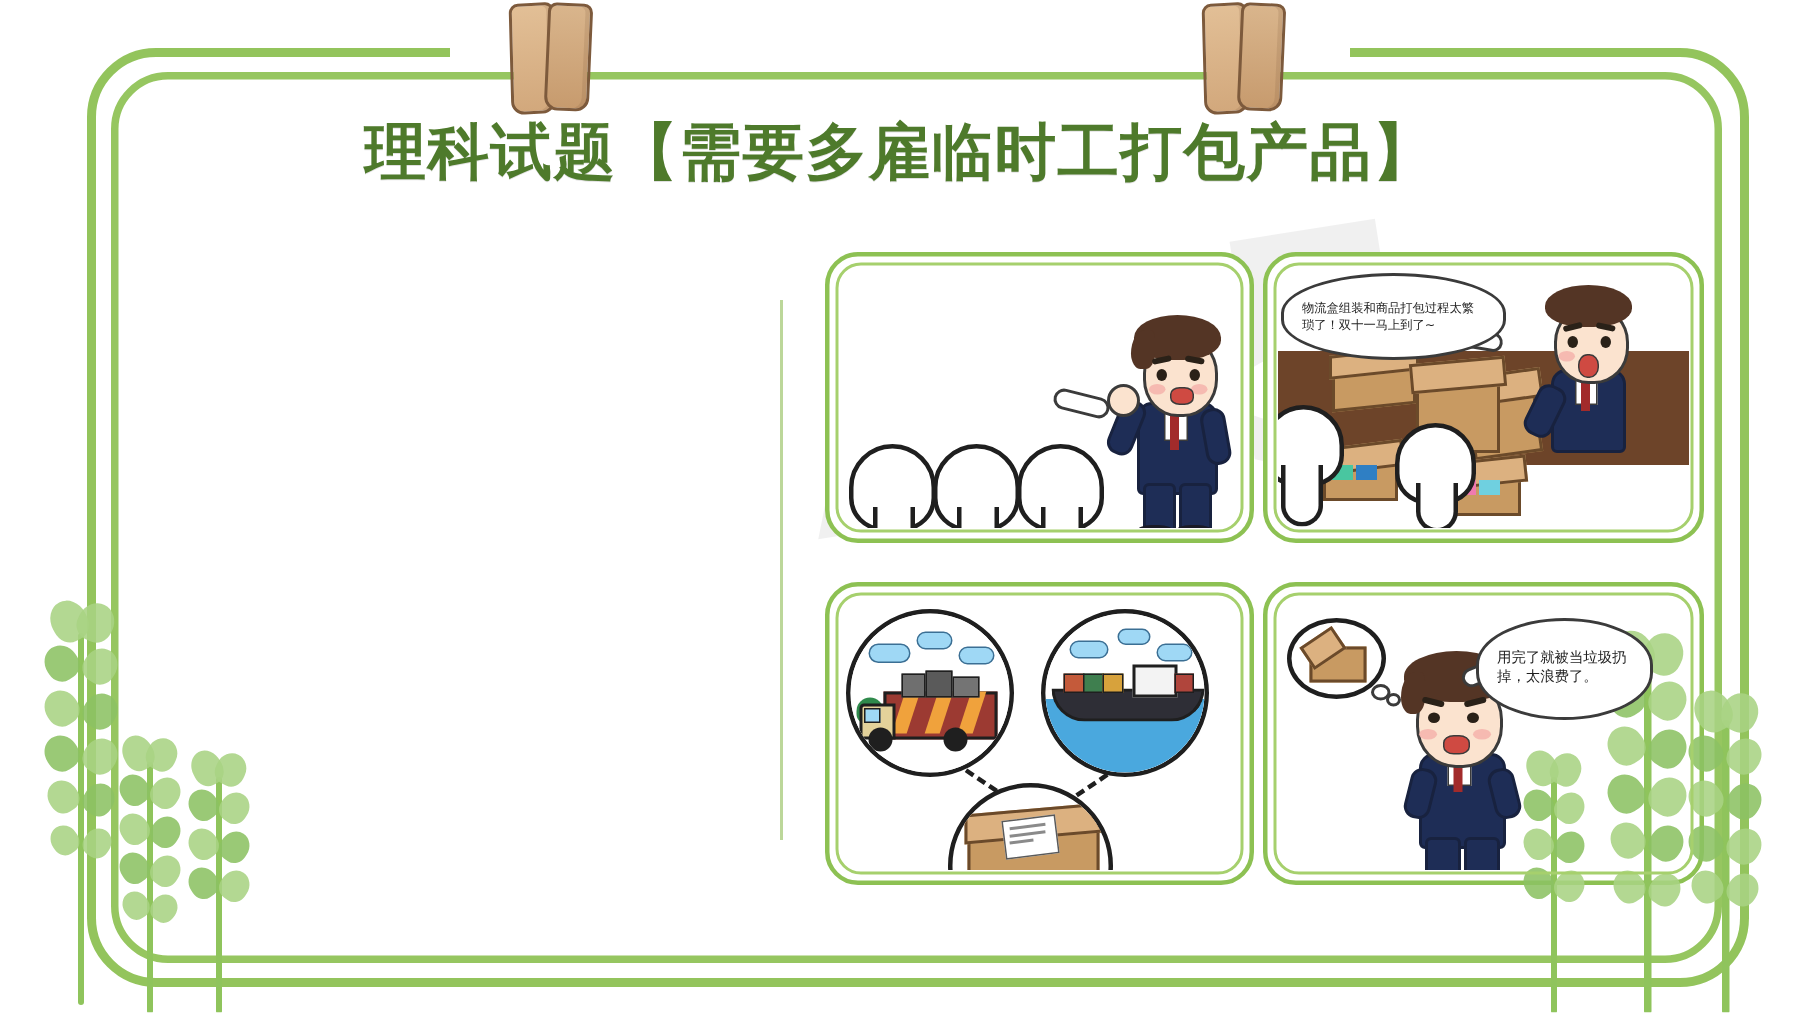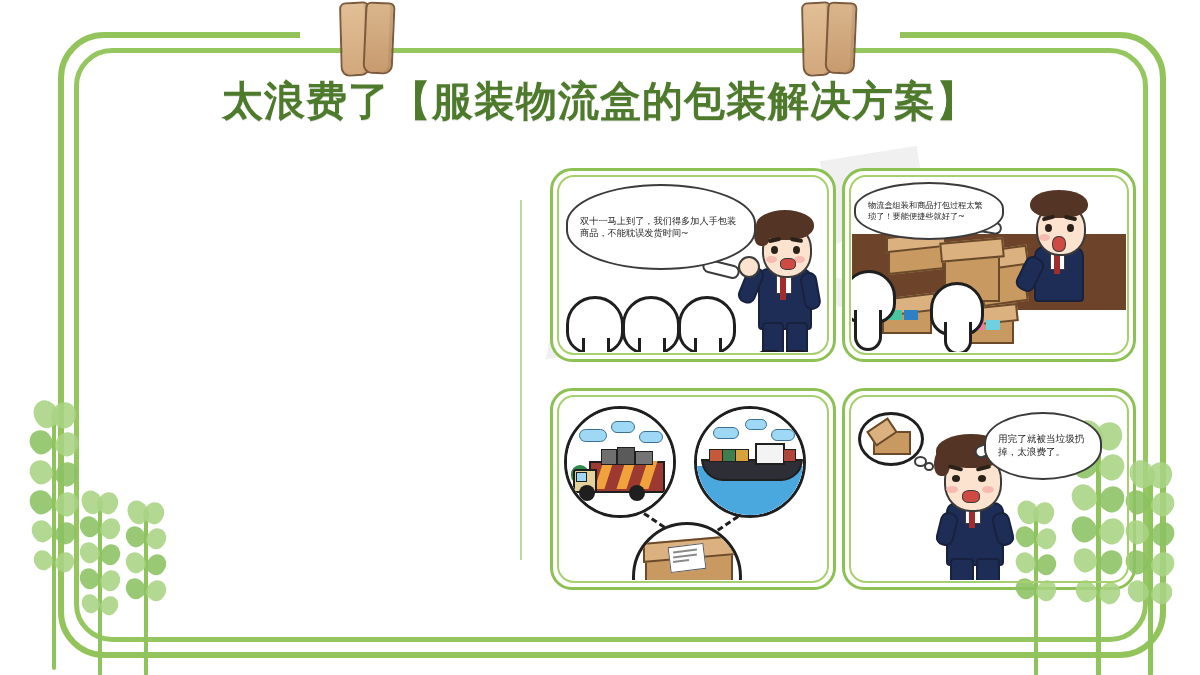--- a/index.html
+++ b/index.html
@@ -127,21 +127,21 @@
 
   <div class="clip clip-left">
     <div class="jaw l"></div>
     <div class="jaw r"></div>
   </div>
   <div class="clip clip-right">
     <div class="jaw l"></div>
     <div class="jaw r"></div>
   </div>
 
-  <div class="title">太浪费了【服装物流盒的包装解决方案】</div>
+  <div class="title">理科试题【需要多雇临时工打包产品】</div>
 
   <div class="divider"></div>
 
   <div class="panel p1">
     <div class="pinner">
 
       <div class="head-sil" style="left:6px;top:118px;width:52px;height:52px;"></div>
       <div class="neck-sil" style="left:22px;top:160px;width:22px;height:30px;"></div>
       <div class="head-sil" style="left:62px;top:118px;width:52px;height:52px;"></div>
       <div class="neck-sil" style="left:78px;top:160px;width:22px;height:30px;"></div>
@@ -165,23 +165,20 @@
         <div class="eyeb" style="left:32px;top:32px;width:13px;height:4px;transform:rotate(-12deg);"></div>
         <div class="eyeb" style="left:54px;top:32px;width:13px;height:4px;transform:rotate(10deg);"></div>
         <div class="eye" style="left:35px;top:40px;width:7px;height:8px;"></div>
         <div class="eye" style="left:57px;top:40px;width:7px;height:8px;"></div>
         <div class="cheek" style="left:30px;top:50px;width:11px;height:7px;"></div>
         <div class="cheek" style="left:58px;top:50px;width:11px;height:7px;"></div>
         <div class="mouth" style="left:44px;top:52px;width:14px;height:10px;"></div>
       </div>
 
       <div class="tail" style="left:142px;top:84px;width:34px;height:10px;transform:rotate(14deg);border-radius:8px;"></div>
-      <div class="bubble" style="left:6px;top:6px;width:190px;height:86px;font-size:9.2px;">
-        <span class="txt">双十一马上到了，我们得多加人手包装商品，不能耽误发货时间~</span>
-      </div>
     </div>
   </div>
 
   <div class="panel p2">
     <div class="pinner">
 
       <div style="position:absolute;left:0;top:56px;width:100%;height:64px;background:#6d4429;"></div>
       <div style="position:absolute;left:0;top:120px;width:100%;height:12px;background:#8b5a36;"></div>
       <div style="position:absolute;left:150px;top:108px;width:124px;height:24px;background:#6d4429;"></div>
 
@@ -218,21 +215,21 @@
         <div class="eye" style="left:65px;top:36px;width:7px;height:8px;"></div>
         <div class="cheek" style="left:37px;top:46px;width:11px;height:7px;"></div>
         <div class="mouth" style="left:50px;top:48px;width:12px;height:14px;border-radius:45%;"></div>
       </div>
 
       <div class="box" style="left:92px;top:74px;width:52px;height:46px;"></div>
       <div class="box-lid" style="left:88px;top:62px;width:60px;height:16px;transform:rotate(-5deg);"></div>
 
       <div class="tail" style="left:118px;top:42px;width:28px;height:9px;transform:rotate(10deg);border-radius:8px;"></div>
       <div class="bubble" style="left:2px;top:4px;width:150px;height:58px;font-size:8.2px;">
-        <span class="txt">物流盒组装和商品打包过程太繁琐了！要能便捷些就好了~</span>
+        <span class="txt">物流盒组装和商品打包过程太繁琐了！双十一马上到了~</span>
       </div>
     </div>
   </div>
 
   <div class="panel p3">
     <div class="pinner">
 
       <div class="circ" style="left:4px;top:8px;width:106px;height:106px;">
         <div class="sky"></div>
         <div class="cloud" style="left:12px;top:20px;width:26px;height:11px;"></div>

